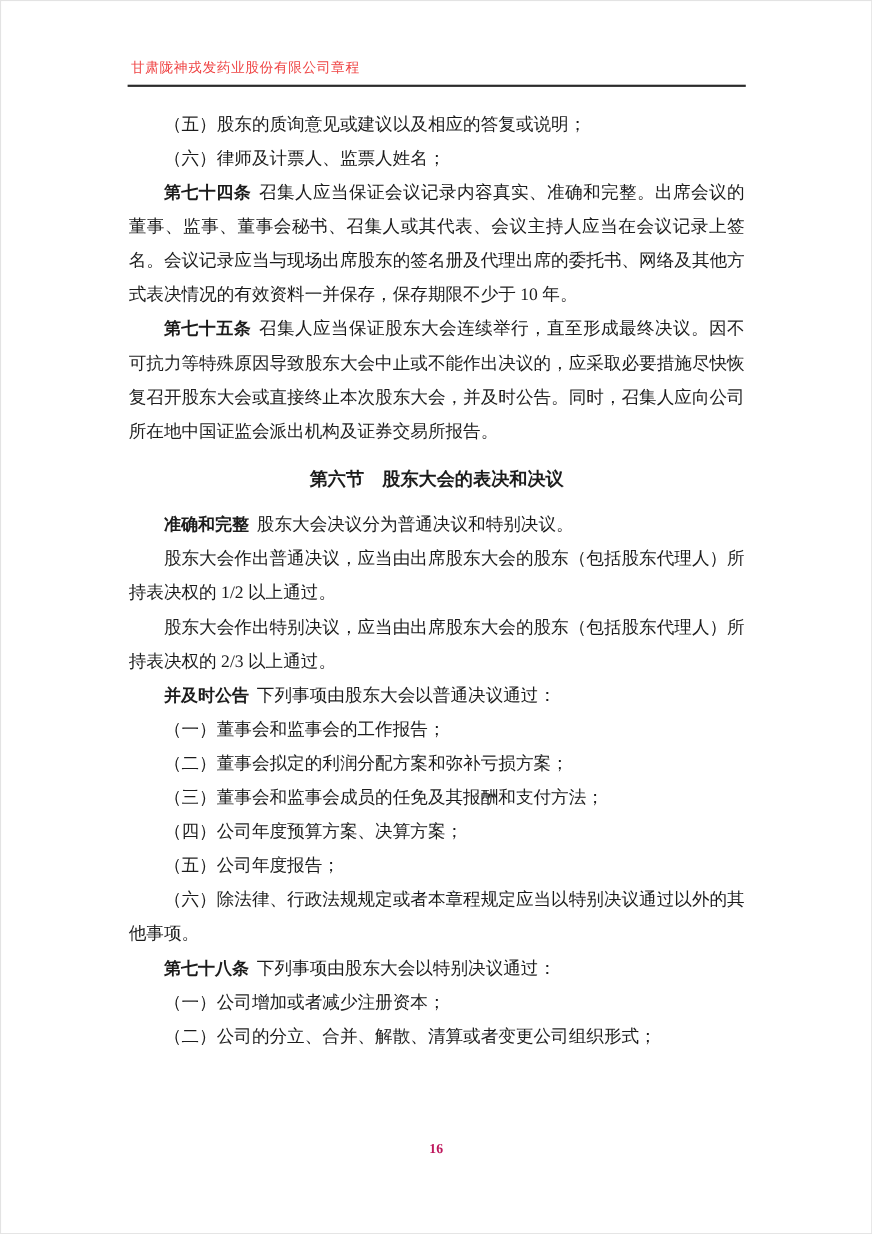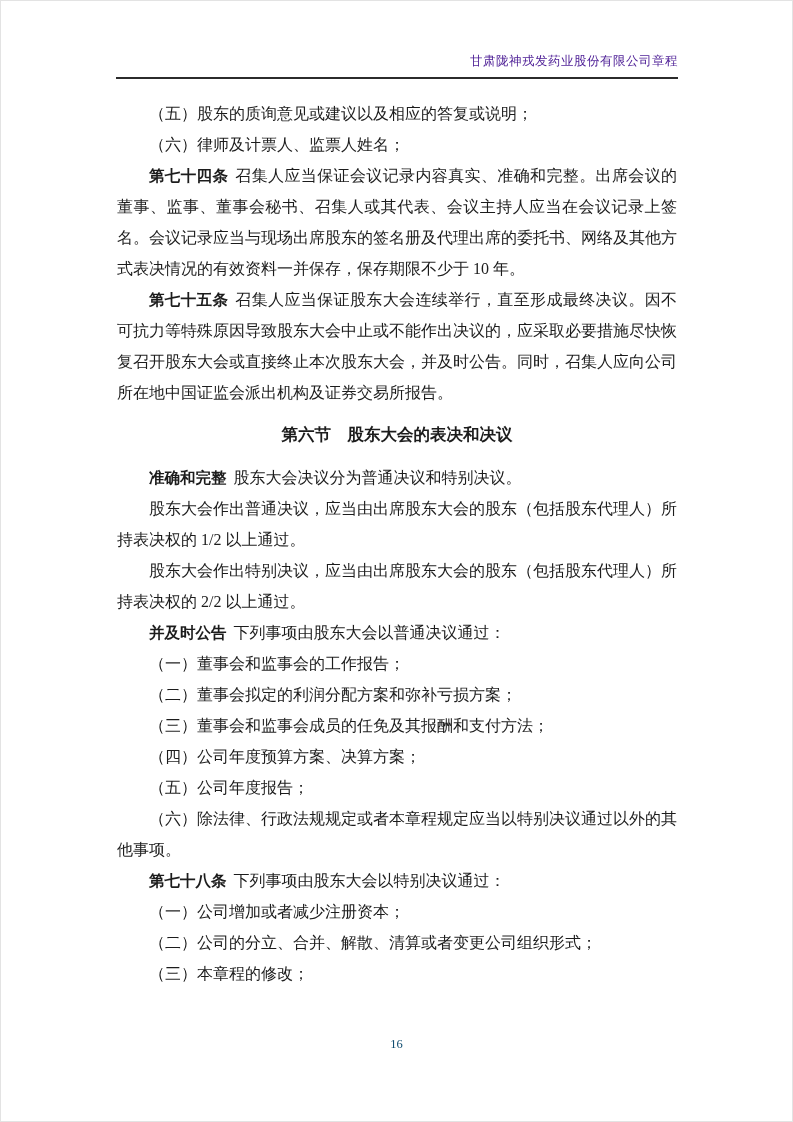--- a/index.html
+++ b/index.html
@@ -17,22 +17,21 @@
   }
   .page-header {
     position: absolute;
     left: 115px;
     width: 562px;
     top: 52px;
     padding-bottom: 7px;
     border-bottom: 2px solid #2b2b2b;
     font-size: 12.5px;
     letter-spacing: 0.5px;
-    color: #4c1d95;
-    text-align: right;
+    color: #ef4444;
   }
   .page-header .hdr-title { padding-left: 3px; }
   .content {
     position: absolute;
     left: 116px;
     top: 97px;
     width: 560px;
     font-size: 16px;
     line-height: 31px;
     text-align: justify;
@@ -45,33 +44,33 @@
   .term {
     font-weight: 700;
     font-family: "Liberation Sans", "DejaVu Sans", sans-serif;
     font-size: 15.5px;
     margin-right: 7px;
   }
   .section-heading {
     text-indent: 0 !important;
     text-align: center;
     font-weight: 700;
-    font-family: Liberation Mono, monospace;
+    font-family: Liberation Serif, serif;
     font-size: 16.5px;
     margin: 12px 0 11px 0 !important;
   }
   .page-footer {
     position: absolute;
     left: 0;
     right: 0;
     top: 1036px;
     text-align: center;
     font-size: 12.5px;
-    font-weight: 400;
-    color: #0c4a6e;
+    font-weight: 700;
+    color: #be185d;
   }
 </style>
 </head>
 <body>
 
 <div class="page">
 
   <div class="page-header">
     <span class="hdr-title">甘肃陇神戎发药业股份有限公司章程</span>
   </div>
@@ -82,35 +81,34 @@
 
     <p><span class="term">第七十四条</span><span>召集人应当保证会议记录内容真实、准确和完整。出席会议的董事、监事、董事会秘书、召集人或其代表、会议主持人应当在会议记录上签名。会议记录应当与现场出席股东的签名册及代理出席的委托书、网络及其他方式表决情况的有效资料一并保存，保存期限不少于 10 年。</span></p>
 
     <p><span class="term">第七十五条</span><span>召集人应当保证股东大会连续举行，直至形成最终决议。因不可抗力等特殊原因导致股东大会中止或不能作出决议的，应采取必要措施尽快恢复召开股东大会或直接终止本次股东大会，并及时公告。同时，召集人应向公司所在地中国证监会派出机构及证券交易所报告。</span></p>
 
     <p class="section-heading">第六节　股东大会的表决和决议</p>
 
     <p><span class="term">准确和完整</span><span>股东大会决议分为普通决议和特别决议。</span></p>
 
     <p>股东大会作出普通决议，应当由出席股东大会的股东（包括股东代理人）所持表决权的 1/2 以上通过。</p>
-    <p>股东大会作出特别决议，应当由出席股东大会的股东（包括股东代理人）所持表决权的 2/2 以上通过。</p>
+    <p>股东大会作出特别决议，应当由出席股东大会的股东（包括股东代理人）所持表决权的 2/3 以上通过。</p>
 
     <p><span class="term">并及时公告</span><span>下列事项由股东大会以普通决议通过：</span></p>
 
     <p>（一）董事会和监事会的工作报告；</p>
     <p>（二）董事会拟定的利润分配方案和弥补亏损方案；</p>
     <p>（三）董事会和监事会成员的任免及其报酬和支付方法；</p>
     <p>（四）公司年度预算方案、决算方案；</p>
     <p>（五）公司年度报告；</p>
     <p>（六）除法律、行政法规规定或者本章程规定应当以特别决议通过以外的其他事项。</p>
 
     <p><span class="term">第七十八条</span><span>下列事项由股东大会以特别决议通过：</span></p>
 
     <p>（一）公司增加或者减少注册资本；</p>
     <p>（二）公司的分立、合并、解散、清算或者变更公司组织形式；</p>
-    <p>（三）本章程的修改；</p>
   </div>
 
   <div class="page-footer">
     <span>16</span>
   </div>
 
 </div>
 
 </body></html>

